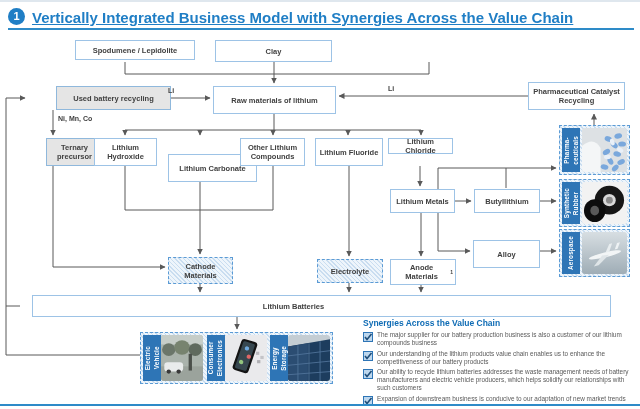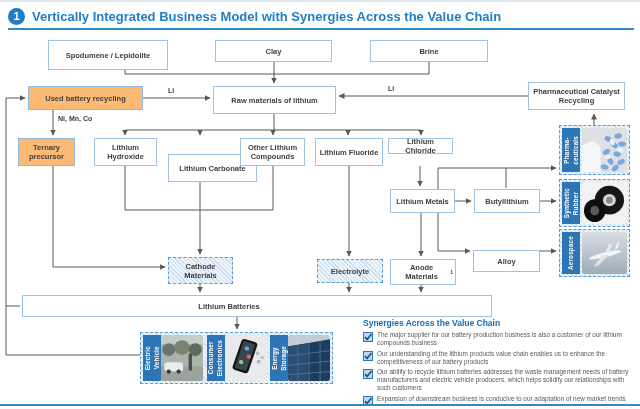--- a/index.html
+++ b/index.html
@@ -1,29 +1,29 @@
 <!DOCTYPE html>
 <html><head>
 <meta charset="utf-8">
 <style>
   html,body{margin:0;padding:0;background:#fff;}
   #canvas{position:relative;width:640px;height:409px;background:#fff;overflow:hidden;
           font-family:"Liberation Sans",sans-serif;border-top:2px solid #dfe7ee;}
   
   .num-badge{position:absolute;left:8px;top:6px;width:17px;height:17px;border-radius:50%;
              background:#1F7EC5;color:#fff;font:bold 11px/17px "Liberation Sans",sans-serif;text-align:center;}
-  .page-title{position:absolute;left:32px;top:7px;font-size:13px;font-weight:bold;color:#1F7EC5;white-space:nowrap;}
+  .page-title{position:absolute;left:32px;top:7px;font-size:15px;font-weight:bold;color:#1F7EC5;white-space:nowrap;text-decoration:underline;}
   .title-rule{position:absolute;left:8px;top:26px;width:626px;height:0;border-top:2px solid #2E8BC8;}
   .bottom-rule{position:absolute;left:0;top:402px;width:640px;height:0;border-top:2px solid #2E8BC8;}
   
   .node{position:absolute;box-sizing:border-box;display:flex;align-items:center;justify-content:center;
         text-align:center;background:#fff;border:1px solid #9DC3E6;color:#404040;
         font:bold 7.5px/1.2 "Liberation Sans",sans-serif;padding:1px 2px;}
   .node sup{font-size:5px;line-height:1;}
-  .fill{background:#fdba74;border-color:#8FB8DC;}
+  .fill{background:#e5e5e5;border-color:#8FB8DC;margin-left:28px;}
   .hatch{background:repeating-linear-gradient(45deg,#c9ddf0 0,#c9ddf0 1px,#eef5fb 1px,#eef5fb 3px);}
   .hatchbox{border:1px dashed #5B9BD5;}
   .wide-offset{padding-right:58px;}
   
   .elabel{position:absolute;font:bold 7px "Liberation Sans",sans-serif;color:#404040;white-space:nowrap;}
   #wires{position:absolute;left:0;top:0;}
   
   .market{position:absolute;box-sizing:border-box;border:1px dashed #5B9BD5;display:flex;gap:2px;
           padding:2px;align-items:stretch;}
   .strip{background:#2E75B6;width:18px;flex:none;display:flex;align-items:center;justify-content:center;}
@@ -99,51 +99,50 @@
       <path d="M349 281 V290" marker-end="url(#ah)"></path>
       <path d="M421 283 V290" marker-end="url(#ah)"></path>
 
       <path d="M237 315 V327" marker-end="url(#ah)"></path>
 
       <path d="M140 353 H6 V96 H25" marker-end="url(#ah)"></path>
       <path d="M20 304 H6"></path>
     </g>
   </svg>
 
-  <div class="node" style="left:48px;top:38px;width:120px;height:30px">Spodumene / Lepidolite</div>
+  <div class="node" style="left:75px;top:38px;width:120px;height:20px">Spodumene / Lepidolite</div>
   <div class="node" style="left:215px;top:38px;width:117px;height:22px">Clay</div>
-  <div class="node" style="left:370px;top:38px;width:118px;height:22px">Brine</div>
 
   <div class="node fill" style="left:28px;top:84px;width:115px;height:24px">Used battery recycling</div>
   <div class="node" style="left:213px;top:84px;width:123px;height:28px">Raw materials of lithium</div>
   <div class="node" style="left:528px;top:80px;width:97px;height:28px">Pharmaceutical Catalyst Recycling</div>
 
   <span class="elabel" style="left:168px;top:85px">Li</span>
   <span class="elabel" style="left:388px;top:83px">Li</span>
   <span class="elabel" style="left:58px;top:113px">Ni, Mn, Co</span>
 
   <div class="node fill" style="left:18px;top:136px;width:57px;height:28px">Ternary precursor</div>
   <div class="node" style="left:94px;top:136px;width:63px;height:28px">Lithium Hydroxide</div>
   <div class="node" style="left:168px;top:152px;width:89px;height:28px">Lithium Carbonate</div>
   <div class="node" style="left:240px;top:136px;width:65px;height:28px">Other Lithium Compounds</div>
   <div class="node" style="left:315px;top:136px;width:68px;height:28px">Lithium Fluoride</div>
   <div class="node" style="left:388px;top:136px;width:65px;height:16px">Lithium Chloride</div>
 
   <div class="node" style="left:390px;top:187px;width:65px;height:24px">Lithium Metals</div>
   <div class="node" style="left:474px;top:187px;width:66px;height:24px">Butyllithium</div>
-  <div class="node" style="left:473px;top:248px;width:67px;height:22px">Alloy</div>
+  <div class="node" style="left:473px;top:238px;width:67px;height:28px">Alloy</div>
 
   <div class="node hatch hatchbox" style="left:168px;top:255px;width:65px;height:27px">Cathode Materials</div>
   <div class="node hatch hatchbox" style="left:317px;top:257px;width:66px;height:24px">Electrolyte</div>
   <div class="node" style="left:390px;top:257px;width:66px;height:26px">
       <span>Anode Materials</span>
       <sup>1</sup>
     </div>
 
-  <div class="node wide-offset" style="left:22px;top:293px;width:470px;height:22px">Lithium Batteries</div>
+  <div class="node wide-offset" style="left:32px;top:293px;width:579px;height:22px">Lithium Batteries</div>
 
   <div id="products" class="market hatch" style="left:140px;top:330px;width:193px;height:52px">
     <div class="pgroup">
       <div class="strip">
           <span class="vtext">Electric
 Vehicle</span>
         </div>
       <svg class="photo" viewBox="0 0 38 44" preserveAspectRatio="none">
         <rect width="38" height="44" fill="#aab3ac"></rect>
         <rect width="38" height="9" fill="#c6cdc8"></rect>

